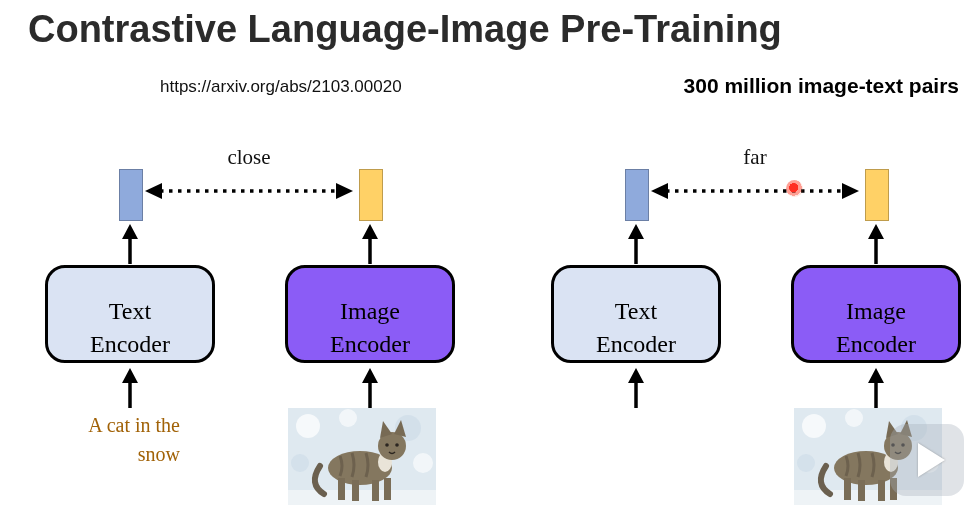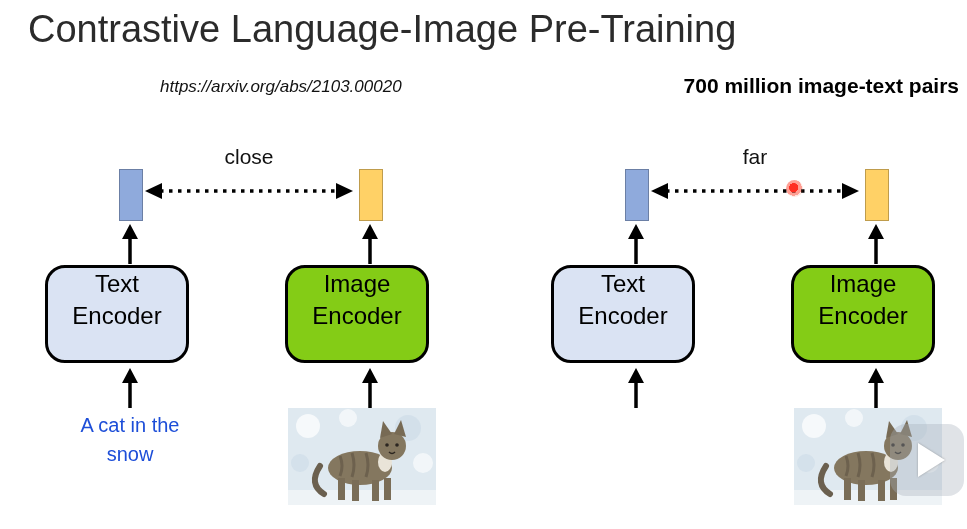--- a/index.html
+++ b/index.html
@@ -1,62 +1,62 @@
 <!DOCTYPE html>
 <html><head>
 <meta charset="utf-8">
 <style>
   html,body{margin:0;padding:0;background:#fff;}
   #slide{
     position:relative;width:967px;height:529px;overflow:hidden;
     background:#ffffff;font-family:"Liberation Sans",sans-serif;color:#262626;
   }
   
-  .title-line1{position:absolute;left:28px;top:8px;font-size:38px;font-weight:400;color:#2b2b2b;white-space:nowrap;}
+  .title-line1{position:absolute;left:28px;top:8px;font-size:38px;font-weight:700;color:#2b2b2b;white-space:nowrap;}
   .title-line2{position:absolute;left:28px;top:60px;font-size:38px;font-weight:400;color:#2b2b2b;}
-  .arxiv-url{position:absolute;left:160px;top:77px;font-size:17px;color:#111;font-style:italic;}
+  .arxiv-url{position:absolute;left:160px;top:77px;font-size:17px;color:#111;}
   .pairs-stat{position:absolute;right:8px;top:74px;font-size:21px;font-weight:700;color:#000;white-space:nowrap;}
   
-  .group{position:absolute;top:145px;width:440px;height:380px;}
+  .group{position:absolute;top:145px;width:440px;height:380px;font-family:Liberation Serif, serif;}
   .group.left{left:40px;}
   .group.right{left:546px;}
   .sim-label{position:absolute;left:104px;top:0px;width:210px;text-align:center;font-size:21px;color:#111;}
   .darrow{position:absolute;left:104px;top:36px;width:210px;height:20px;}
   .emb{position:absolute;top:24px;width:22px;height:50px;border:1px solid rgba(0,0,0,0.25);}
   .emb.text{left:79px;background:#8faadc;}
   .emb.image{left:319px;background:#ffd166;}
   .arrow{position:absolute;width:22px;height:40px;}
   .arrow.t-up{left:79px;top:79px;}
   .arrow.i-up{left:319px;top:79px;}
   .arrow.t-dn{left:79px;top:223px;}
   .arrow.i-dn{left:319px;top:223px;}
-  .enc{position:absolute;top:120px;width:144px;height:98px;border:3.5px solid #000;border-radius:20px;
-       display:flex;align-items:flex-start;justify-content:center;box-sizing:border-box;}
+  .enc{position:absolute;top:120px;width:170px;height:98px;border:3.5px solid #000;border-radius:20px;
+       display:flex;align-items:flex-end;justify-content:center;box-sizing:border-box;}
   .enc.text{left:5px;background:#dae3f3;}
-  .enc.image{left:245px;background:#84cc16;}
+  .enc.image{left:245px;background:#8b5cf6;}
   .enc span{display:block;width:100px;text-align:center;font-size:24px;line-height:1.35;color:#000;}
-  .caption{position:absolute;left:40px;top:266px;width:100px;text-align:center;font-size:20px;line-height:1.45;color:#1d4ed8;}
+  .caption{position:absolute;left:40px;top:266px;width:100px;text-align:right;font-size:20px;line-height:1.45;color:#a16207;}
   .catimg{position:absolute;left:248px;top:263px;width:148px;height:97px;}
   
   .laser{position:absolute;left:786px;top:180px;width:17px;height:17px;border-radius:50%;
          background:radial-gradient(circle at 45% 45%, #ff2f23 0 34%, rgba(255,80,60,0.55) 35% 60%, rgba(255,120,90,0.2) 61% 80%, transparent 81%);}
   .play-overlay{position:absolute;left:890px;top:424px;width:74px;height:72px;border-radius:16px;
          background:rgba(165,175,185,0.35);display:flex;align-items:center;justify-content:center;cursor:pointer;}
   .play-tri{width:0;height:0;border-top:17px solid transparent;border-bottom:17px solid transparent;
          border-left:27px solid #ffffff;margin-left:8px;filter:drop-shadow(0 0 1px rgba(120,120,120,0.6));}
   svg{display:block;}
 </style>
 </head>
 <body>
 
 <div id="slide">
 
   <div class="title-line1">Contrastive Language-Image Pre-Training</div>
   <div class="arxiv-url">https://arxiv.org/abs/2103.00020</div>
-  <div class="pairs-stat">700 million image-text pairs</div>
+  <div class="pairs-stat">300 million image-text pairs</div>
 
   <div class="group left">
     <div class="sim-label">close</div>
 
     <div class="darrow">
       <svg width="210" height="20" viewBox="0 0 210 20">
         <line x1="16" y1="10" x2="194" y2="10" stroke="#000" stroke-width="3.5" stroke-dasharray="3.5 5.5"></line>
         <polygon points="1,10 18,2 18,18" fill="#000"></polygon>
         <polygon points="209,10 192,2 192,18" fill="#000"></polygon>
       </svg>

